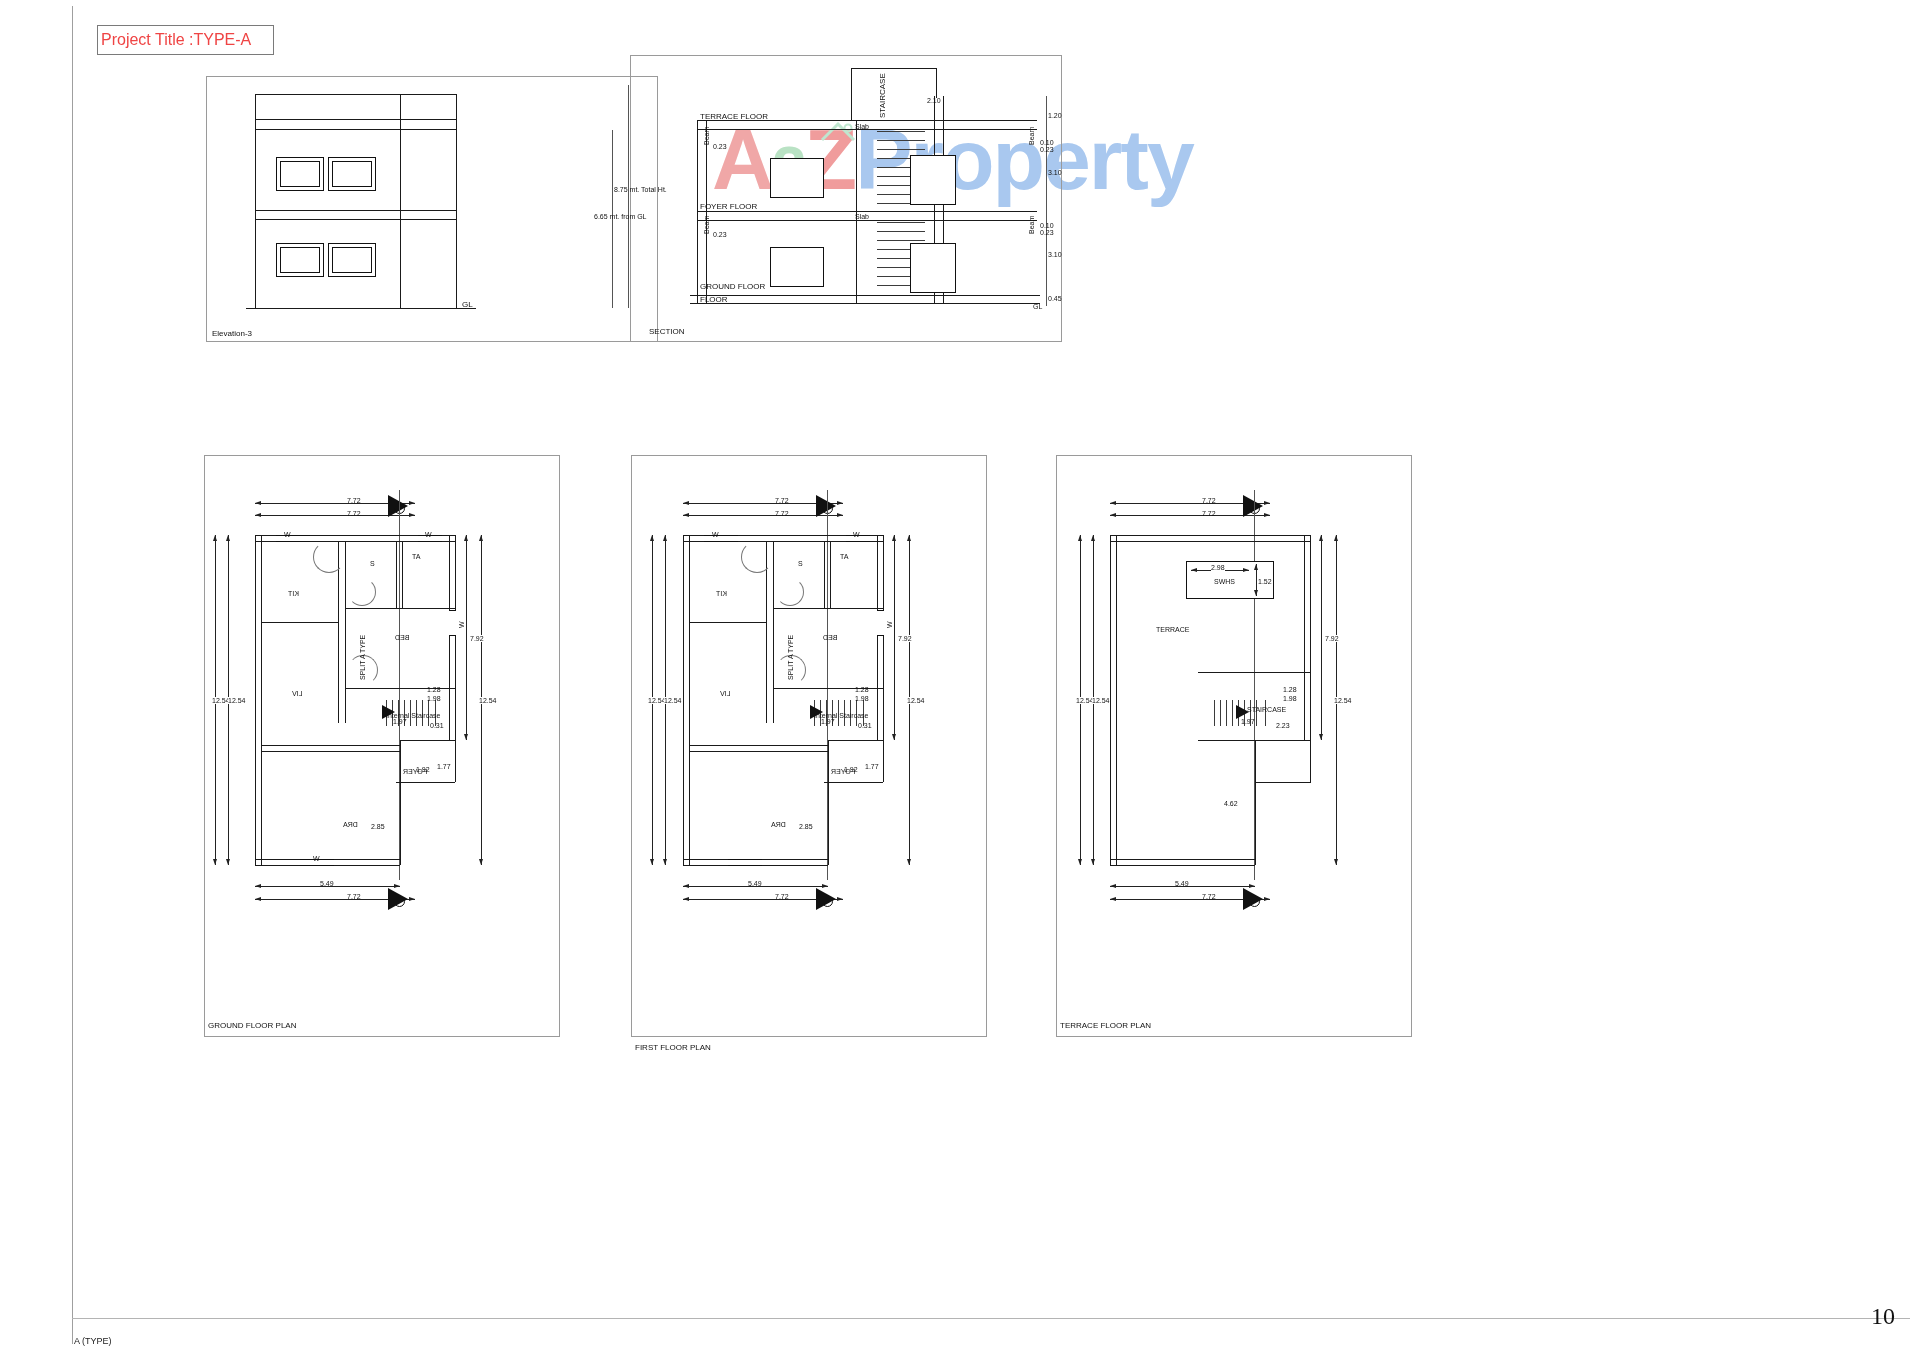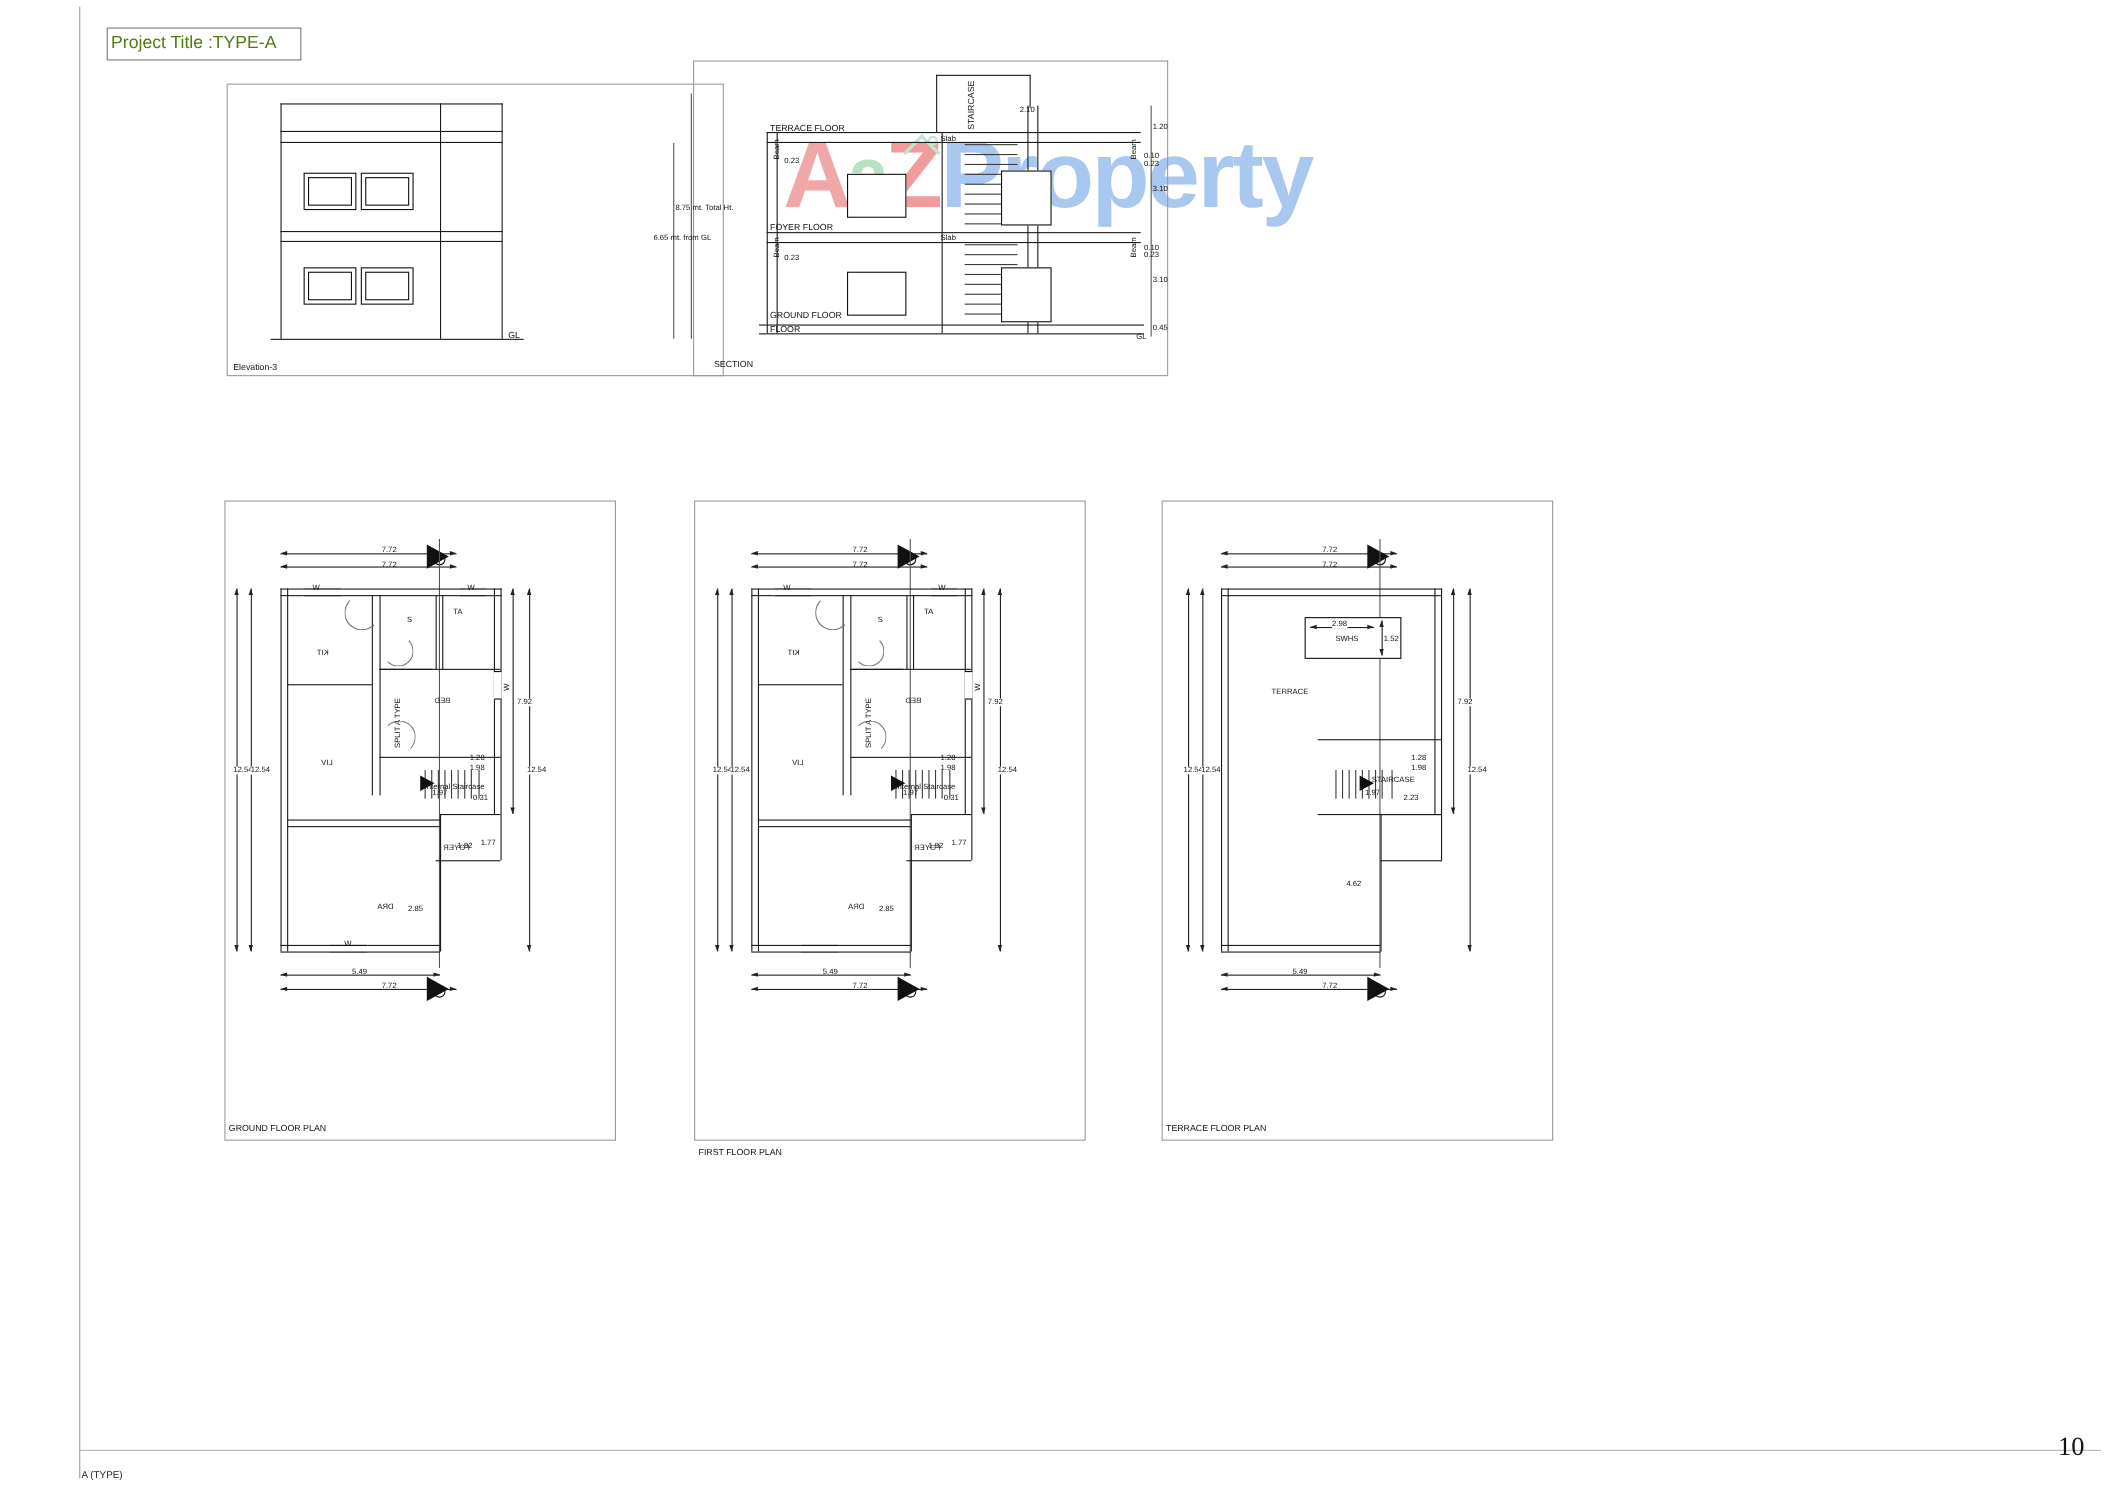--- a/index.html
+++ b/index.html
@@ -13,21 +13,21 @@
   .thin { background:#555; }
 
   .lbl { position:absolute; font-size:9px; color:#111; white-space:nowrap; line-height:1; font-family:"Liberation Sans", sans-serif; }
   .lbl.s8 { font-size:8px; }
   .lbl.s7 { font-size:7px; }
   .mirror { transform:scaleX(-1); transform-origin:center; }
   .rot90 { transform:rotate(-90deg); transform-origin:left top; }
 
   
   #title-box { position:absolute; left:97px; top:25px; width:177px; height:30px; border:1px solid #7a7a7a; }
-  #title-text { position:absolute; left:101px; top:31px; font-size:16px; color:#4d7c0f; letter-spacing:0px; }
+  #title-text { position:absolute; left:101px; top:31px; font-size:16px; color:#ef4444; letter-spacing:0px; }
 
   
   #page-no { position:absolute; right:25px; bottom:28px; font-size:24px; color:#111; font-family:"Liberation Serif", serif; }
   #footer-code { position:absolute; left:74px; bottom:12px; font-size:9px; color:#222; }
 
   
   #outer-border { position:absolute; left:72px; top:6px; width:1838px; height:1338px; border-left:1px solid #9f9f9f; }
   #bottom-rule { position:absolute; left:72px; top:1318px; width:1838px; height:1px; background:#b4b4b4; }
 
   

